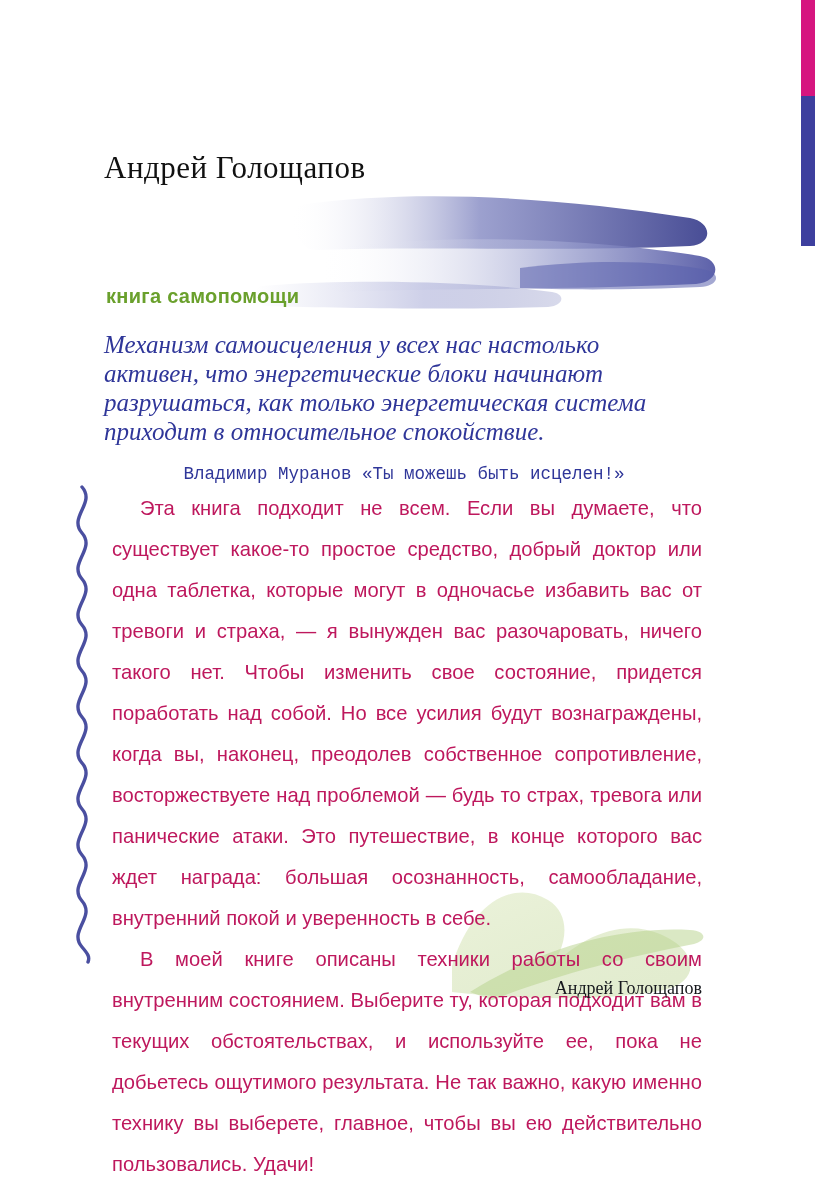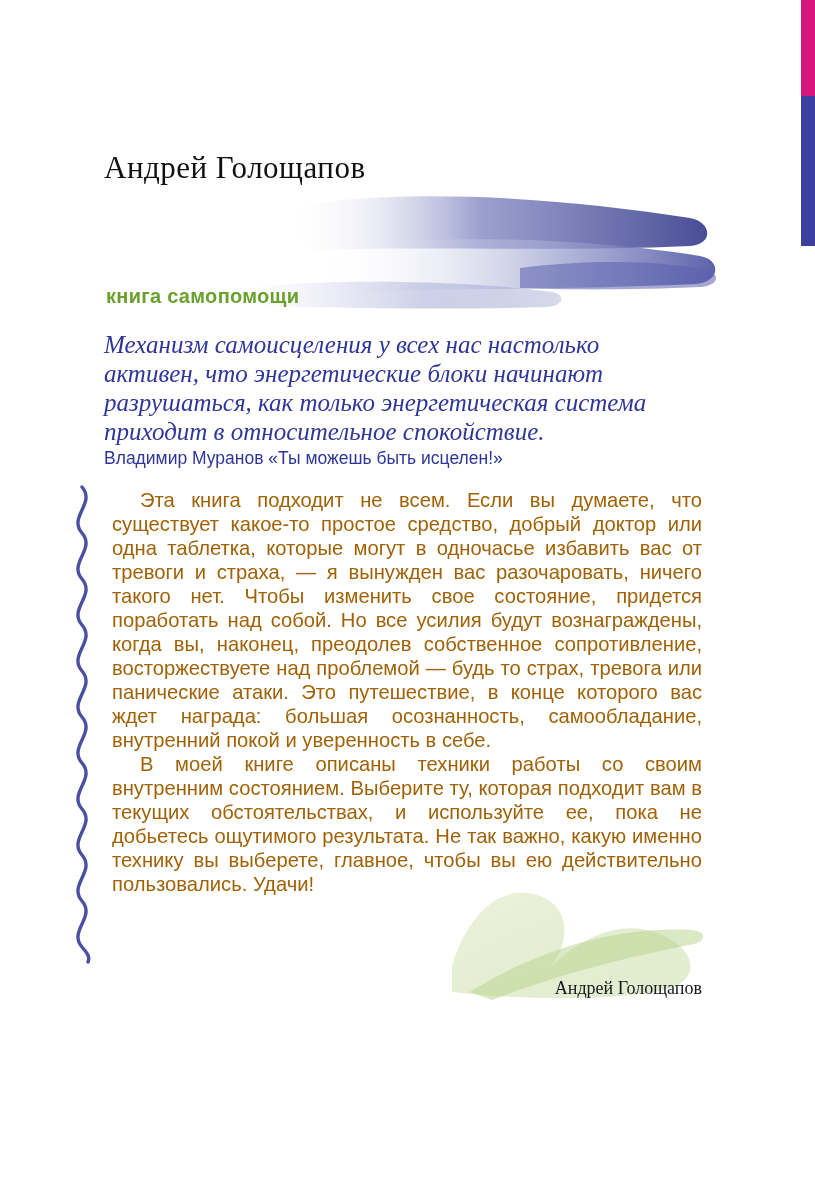--- a/index.html
+++ b/index.html
@@ -89,38 +89,38 @@
     width: 580px;
     font-family: "Liberation Serif", serif;
     font-style: italic;
     font-size: 25px;
     line-height: 29px;
     color: #2f3699;
   }
   .epigraph-source {
     position: absolute;
     left: 104px;
-    top: 448px;
+    top: 464px;
     width: 600px;
-    text-align: left;
-    font-family: Liberation Sans, sans-serif;
+    text-align: center;
+    font-family: Liberation Mono, monospace;
     font-size: 17.5px;
     color: #2f3699;
   }
 
   
   .body-text {
     position: absolute;
     left: 112px;
     top: 488px;
     width: 590px;
     font-family: "Liberation Sans", sans-serif;
     font-size: 20.2px;
-    line-height: 24px;
-    color: #a16207;
+    line-height: 41px;
+    color: #be185d;
     text-align: justify;
   }
   .body-text p {
     margin: 0;
     text-indent: 28px;
   }
   .signature {
     position: absolute;
     left: 104px;
     top: 978px;

